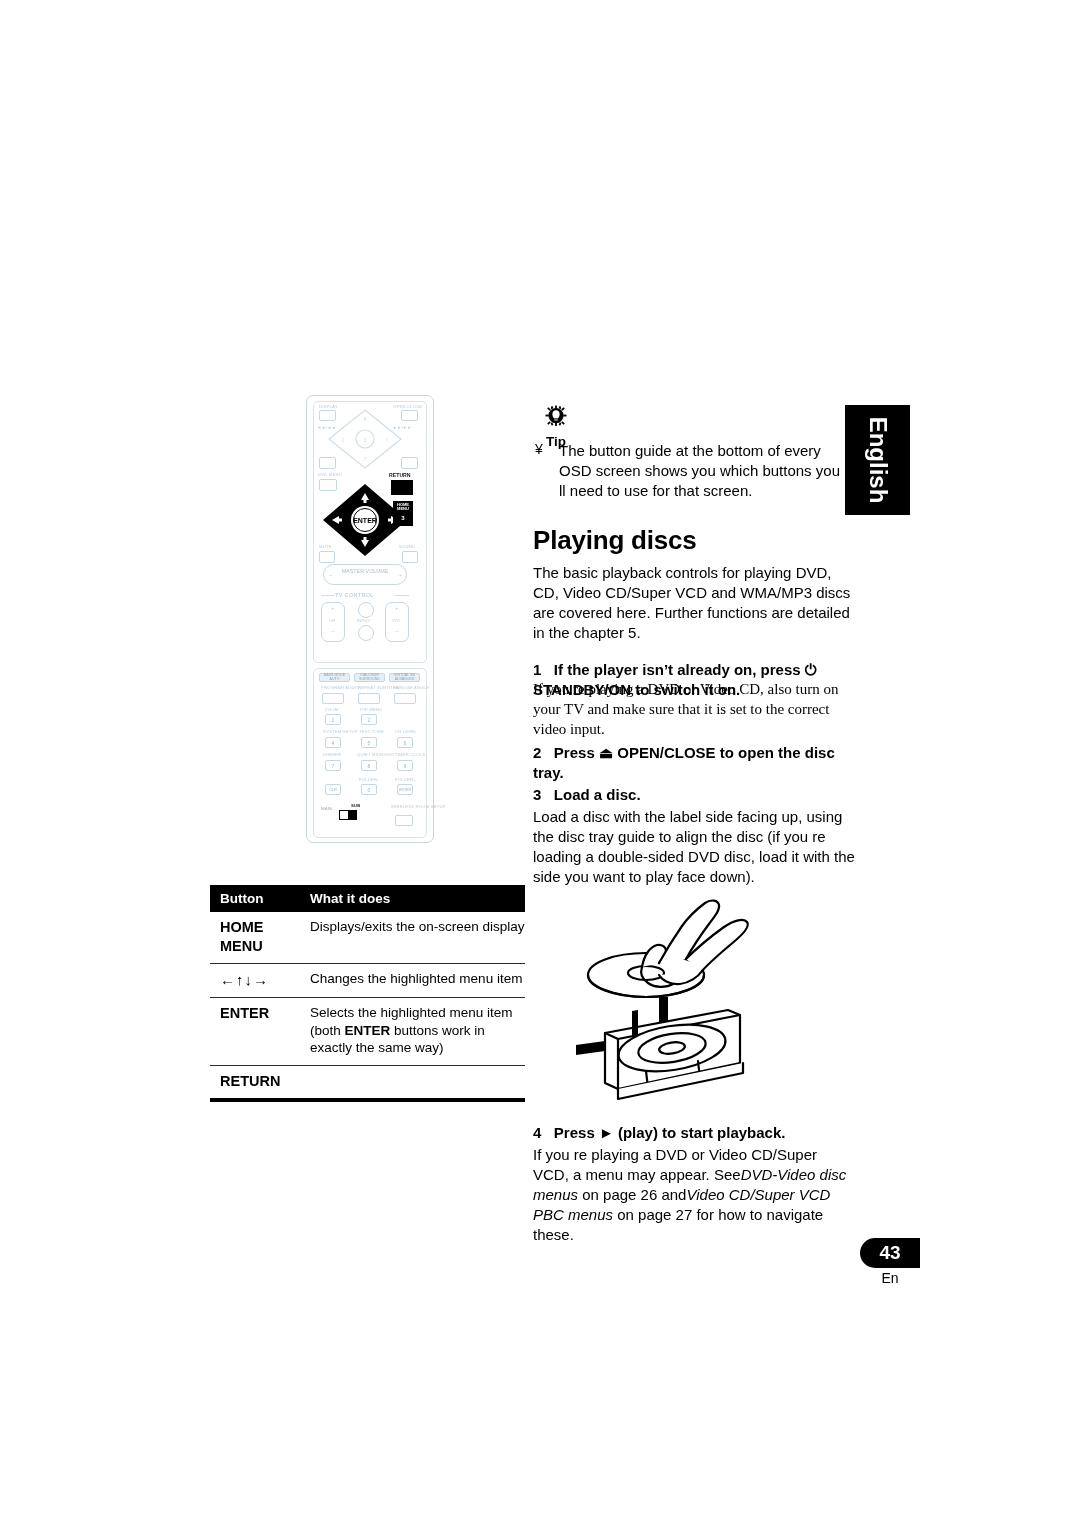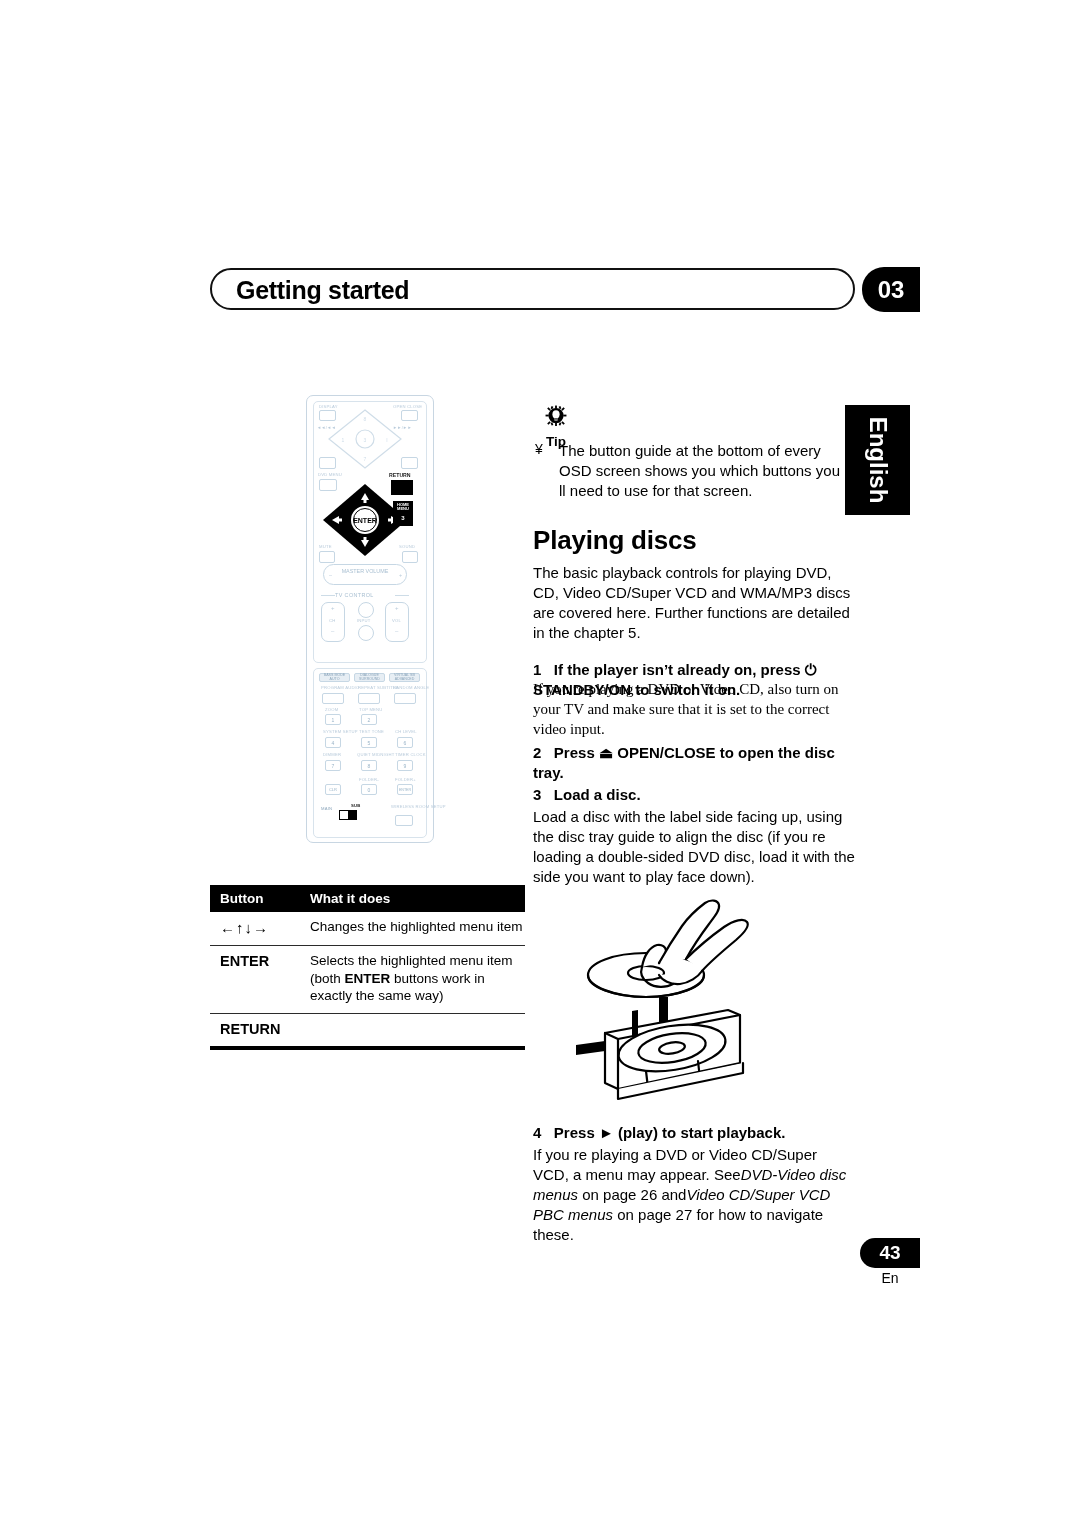--- a/index.html
+++ b/index.html
@@ -84,26 +84,20 @@
 
   
   .pagenum{position:absolute;left:860px;top:1238px;width:60px;height:30px;background:#000;border-top-left-radius:15px;border-bottom-left-radius:15px;color:#fff;font-size:19px;font-weight:bold;display:flex;align-items:center;justify-content:center;}
   .pagelang{position:absolute;left:860px;top:1270px;width:60px;text-align:center;font-size:14px;}
 </style>
 </head>
 <body>
 
 <div class="page">
 
-  <div class="header">
-    <div class="header-pill-shadow"></div>
-    <div class="header-pill"></div>
-    <div class="header-title">Getting started</div>
-    <div class="chapter-badge">03</div>
-  </div>
 
   <div class="left-col">
 
     <div class="remote">
 
       <div class="remote-upper"></div>
 
       <span class="rlbl" style="left:12px;top:8px;">DISPLAY</span>
       <div class="rbtn" style="left:12px;top:14px;width:17px;height:11px;"></div>
       <span class="rlbl" style="left:86px;top:8px;">OPEN CLOSE</span>
@@ -227,20 +221,27 @@
       <span class="rlbl" style="left:84px;top:408px;">WIRELESS ROOM SETUP</span>
       <div class="rbtn" style="left:88px;top:419px;width:18px;height:11px;"></div>
     </div>
 
     <div class="btn-table">
       <div class="bt-head">
         <div class="c1">Button</div>
         <div class="c2">What it does</div>
       </div>
 
+      <div class="bt-row">
+        <div class="c1">
+          <div>HOME</div>
+          <div>MENU</div>
+        </div>
+        <div class="c2">Displays/exits the on-screen display</div>
+      </div>
 
       <div class="bt-row">
         <div class="c1 arrows">←↑↓→</div>
         <div class="c2">Changes the highlighted menu item</div>
       </div>
 
       <div class="bt-row">
         <div class="c1">ENTER</div>
         <div class="c2"><span>Selects the highlighted menu item (both </span><b>ENTER</b><span> buttons work in exactly the same way)</span></div>
       </div>

